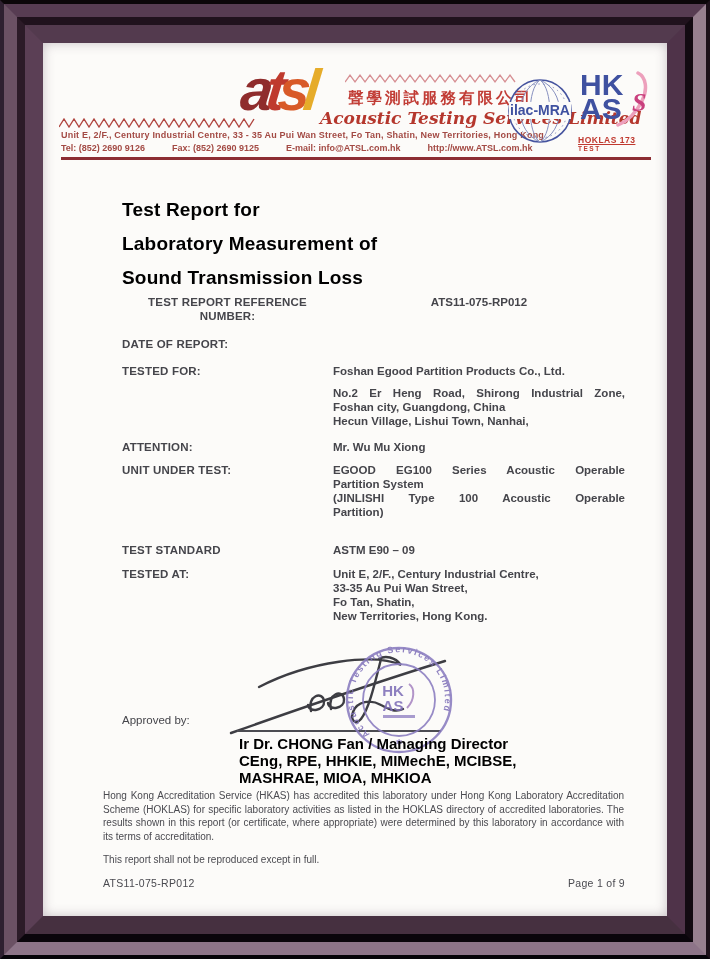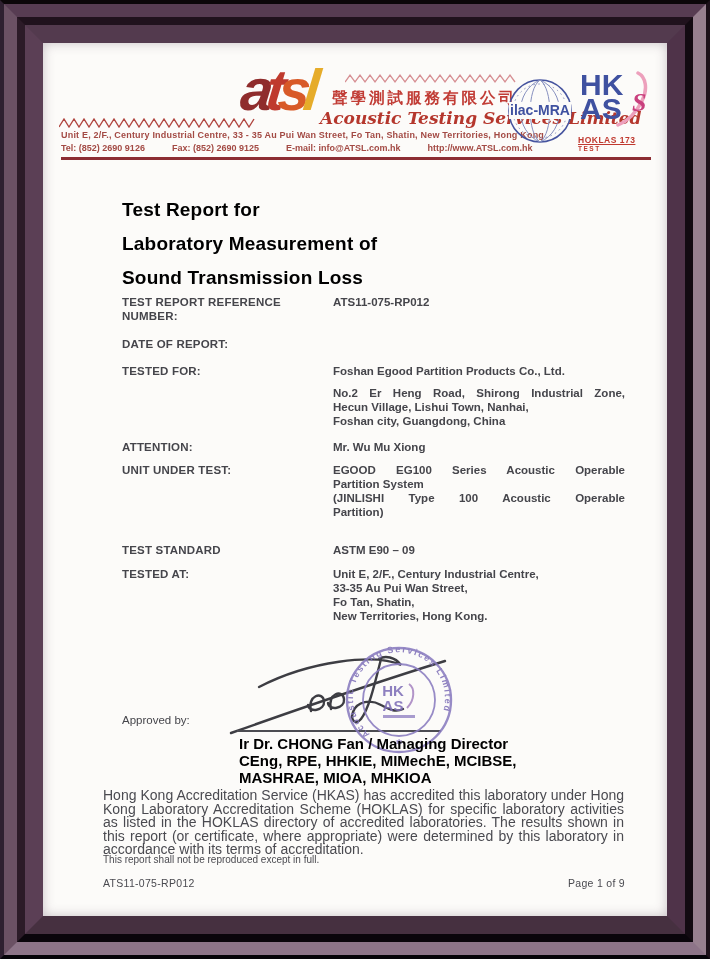--- a/index.html
+++ b/index.html
@@ -9,21 +9,21 @@
   .f2{position:absolute;inset:0;border:13px solid;border-color:#573c52 #97808f #8d7488 #6b5164;}
   .f3{position:absolute;inset:0;border:8px solid;border-color:#20121d #120a11 #0a050b #2c1b28;}
   .f4{position:absolute;inset:0;border:18px solid;border-color:#533a4e #4f3349 #463040 #5b3f55;}
   .paper{position:absolute;inset:0;background:#fcfbf9;box-shadow:inset 0 0 12px rgba(70,45,70,.28);}
 
   
   .wavy-left{position:absolute;left:16px;top:74px;}
   .logo-atsl{position:absolute;left:198px;top:18px;font-size:58px;line-height:1;font-style:italic;font-weight:900;letter-spacing:-7px;transform:skewX(-6deg);}
   .logo-atsl .l-a{color:#8f2c2c;} .logo-atsl .l-t{color:#bf3a2e;} .logo-atsl .l-s{color:#d85a28;} .logo-atsl .l-l{color:#e6ac2a;}
   .zigzag-top{position:absolute;left:302px;top:30px;}
-  .company-zh{position:absolute;left:289px;top:45px;color:#c13c35;font-weight:bold;font-size:15.5px;letter-spacing:3px;white-space:nowrap;}
+  .company-zh{position:absolute;left:305px;top:45px;color:#c13c35;font-weight:bold;font-size:15.5px;letter-spacing:3px;white-space:nowrap;}
   .company-en{position:absolute;left:277px;top:65px;color:#b5372d;font-family:"DejaVu Serif",serif;font-style:italic;font-weight:bold;font-size:17px;white-space:nowrap;}
   .addr{position:absolute;left:18px;top:87px;color:#a34a44;font-size:9px;font-weight:bold;letter-spacing:.2px;white-space:nowrap;}
   .contacts{position:absolute;left:18px;top:100px;color:#a34a44;font-size:9px;font-weight:bold;display:flex;gap:27px;white-space:nowrap;}
   .rule{position:absolute;left:18px;top:114px;width:590px;height:3px;background:#8c2d33;}
   .ilac{position:absolute;left:462px;top:32px;}
   .hkas{position:absolute;left:537px;top:30px;width:70px;}
   .hkas-line{color:#3f51a0;font-weight:900;font-size:30px;line-height:24px;letter-spacing:0;}
   .hkas-pink{position:absolute;left:28px;top:-2px;}
   .hoklas{position:absolute;left:535px;top:92px;width:70px;color:#c0392f;font-weight:bold;}
   .hoklas .h1{font-size:8.5px;letter-spacing:.5px;text-decoration:underline;}
@@ -31,32 +31,32 @@
 
   
   .title{position:absolute;left:79px;top:150px;font-size:19px;font-weight:bold;color:#000000;line-height:34px;letter-spacing:.2px;}
 
   
   .fields{position:absolute;left:79px;top:252px;width:503px;color:#45454b;font-size:11.5px;font-weight:bold;}
   .row{display:flex;}
   .row .lbl{width:211px;flex:none;letter-spacing:.2px;line-height:14px;}
   .row .val{flex:1;line-height:14px;}
   .spread{text-align:justify;text-align-last:justify;}
-  .mb14{margin-bottom:14px;} .mb13{margin-bottom:13px;} .mb8{margin-bottom:8px;}
+  .mb14{margin-bottom:14px;text-align:center;} .mb13{margin-bottom:13px;} .mb8{margin-bottom:8px;}
   .mb4{margin-bottom:12px;} .mb9{margin-bottom:9px;} .mb24{margin-bottom:24px;} .mb10{margin-bottom:10px;}
 
   
   .approved-label{position:absolute;left:79px;top:671px;font-size:11.5px;color:#45454b;}
   .sig-svg{position:absolute;left:180px;top:606px;}
   .sig-line{position:absolute;left:194px;top:687px;width:204px;height:2px;background:#4c4c52;}
   .approver{position:absolute;left:196px;top:692px;font-size:15px;font-weight:bold;color:#000000;line-height:17px;}
   .stamp{position:absolute;left:300px;top:601px;opacity:.88;}
 
   
-  .accred{position:absolute;left:60px;top:746px;width:521px;font-size:14px;line-height:13.6px;color:#4a4a50;text-align:justify;}
+  .accred{position:absolute;left:60px;top:746px;width:521px;font-size:10px;line-height:13.6px;color:#4a4a50;text-align:justify;}
   .repro{position:absolute;left:60px;top:811px;font-size:10px;color:#4a4a50;}
   .pagerow{position:absolute;left:60px;top:834px;width:522px;display:flex;justify-content:space-between;font-size:10.5px;color:#4a4a50;letter-spacing:.3px;}
 </style>
 </head>
 <body>
 
 <div class="scene">
   <div class="f1">
     <div class="f2">
       <div class="f3">
@@ -127,22 +127,22 @@
               <div class="row mb8">
                 <div class="lbl">TESTED FOR:</div>
                 <div class="val">
                     <div>Foshan Egood Partition Products Co., Ltd.</div>
                   </div>
               </div>
               <div class="row mb4">
                 <div class="lbl"></div>
                 <div class="val">
                   <div class="spread">No.2 Er Heng Road, Shirong Industrial Zone,</div>
+                  <div>Foshan city, Guangdong, China</div>
                   <div>Hecun Village, Lishui Town, Nanhai,</div>
-                  <div>Foshan city, Guangdong, China</div>
                 </div>
               </div>
               <div class="row mb9">
                 <div class="lbl">ATTENTION:</div>
                 <div class="val">
                     <div>Mr. Wu Mu Xiong</div>
                   </div>
               </div>
               <div class="row mb24">
                 <div class="lbl">UNIT UNDER TEST:</div>

